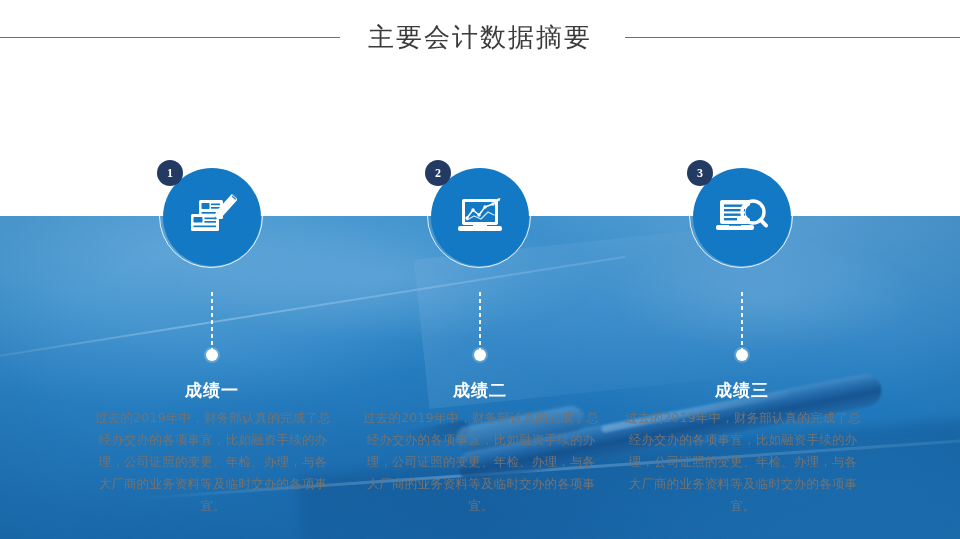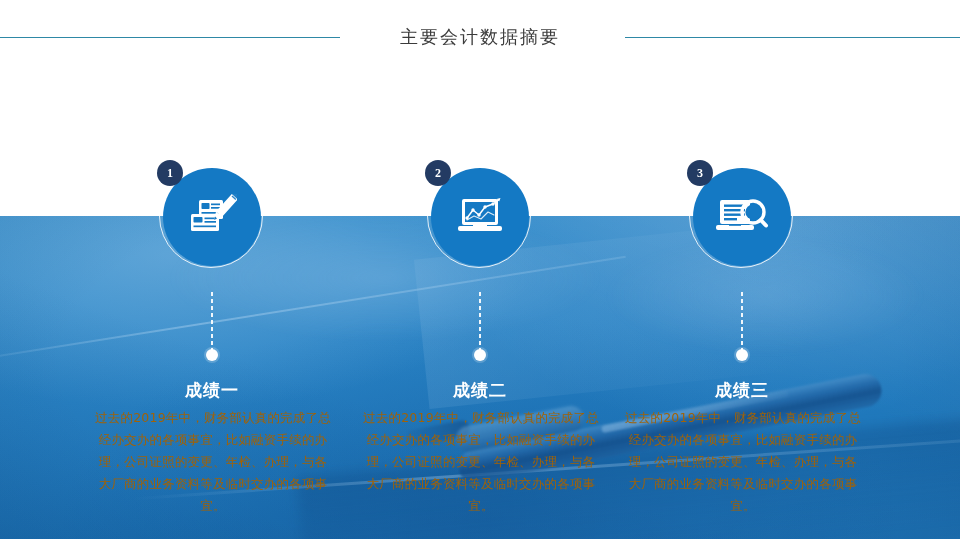--- a/index.html
+++ b/index.html
@@ -49,21 +49,21 @@
     left: 625px;
     top: 37px;
     width: 335px;
   }
   .slide-title {
     position: absolute;
     left: 0;
     right: 0;
     top: 20px;
     text-align: center;
-    font-size: 18px;
+    font-size: 26px;
     line-height: 34px;
     letter-spacing: 2px;
     color: #3b3b3b;
     font-weight: 400;
     font-family: "DejaVu Sans", "Liberation Sans", sans-serif;
   }
 
   
   .photo-panel {
     position: absolute;
@@ -286,21 +286,21 @@
     letter-spacing: 1px;
     line-height: 22px;
     font-family: Liberation Mono, monospace;
   }
   .item-body {
     position: absolute;
     top: 407px;
     left: 12px;
     width: 238px;
     text-align: center;
-    color: #a16207;
+    color: #737373;
     font-size: 12.5px;
     line-height: 22px;
     letter-spacing: 0.2px;
     font-family: "DejaVu Sans", "Liberation Sans", sans-serif;
   }
 </style>
 </head>
 <body>
 
 <div class="slide">

